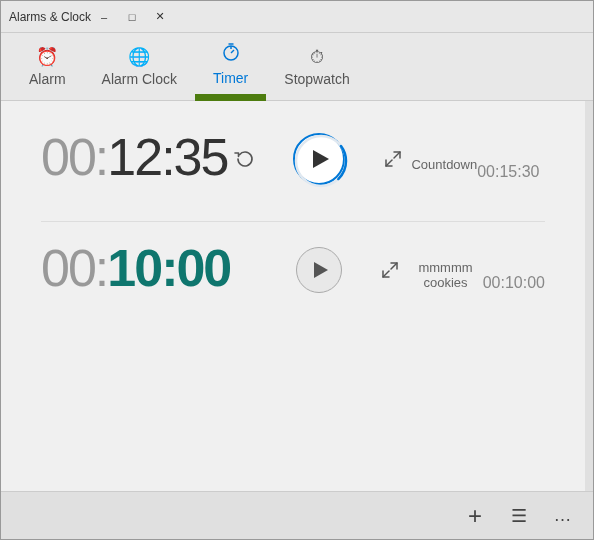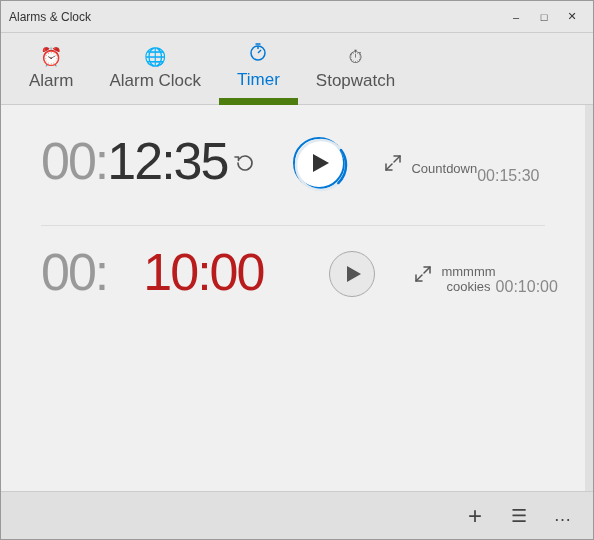--- a/index.html
+++ b/index.html
@@ -22,21 +22,21 @@
       flex-direction: column;
       overflow: hidden;
       position: relative;
     }
 
     .title-bar {
       background: #e8e8e8;
       height: 32px;
       display: flex;
       align-items: center;
-      justify-content: space-between;
+      justify-content: flex-start;
       padding: 0 8px;
       flex-shrink: 0;
       border-bottom: 1px solid #ccc;
     }
 
     .title-bar-title {
       font-size: 12px;
       color: #333;
       user-select: none;
     }
@@ -85,21 +85,21 @@
     .nav-tab.active {
       color: #0078d7;
       border-bottom: 7px solid #4d7c0f;
     }
 
     .nav-tab-icon {
       font-size: 18px;
     }
 
     .nav-tab-label {
-      font-size: 17px;
+      font-size: 14px;
     }
 
     .content-area {
       flex: 1;
       overflow: hidden;
       display: flex;
       position: relative;
     }
 
     .scroll-content {
@@ -329,21 +329,21 @@
               <line x1="2" y1="16" x2="8" y2="10" stroke="#555" stroke-width="1.5" stroke-linecap="round"></line>
             </svg>
           </button>
         </div>
         <div class="timer-label">Countdown</div>
         <div class="timer-sublabel">00:15:30</div>
       </div>
 
       <div class="timer-item">
         <div class="timer-display">
-          <span class="hours">00</span><span style="color:#999;">:</span><span style="color:#b91c1c; font-weight:400;margin-left:36px;">10:00</span>
+          <span class="hours">00</span><span style="color:#999;">:</span><span style="color:#0f766e; font-weight:700;">10:00</span>
         </div>
         <div class="timer-controls">
           <div style="width:36px;"></div>
           <div class="play-btn-plain">
             <div class="play-icon-plain"></div>
           </div>
           <button class="ctrl-btn">
             <svg width="18" height="18" viewBox="0 0 18 18" fill="none">
               <polyline points="10,2 16,2 16,8" stroke="#555" stroke-width="1.5" fill="none" stroke-linecap="round" stroke-linejoin="round"></polyline>
               <polyline points="2,10 2,16 8,16" stroke="#555" stroke-width="1.5" fill="none" stroke-linecap="round" stroke-linejoin="round"></polyline>

